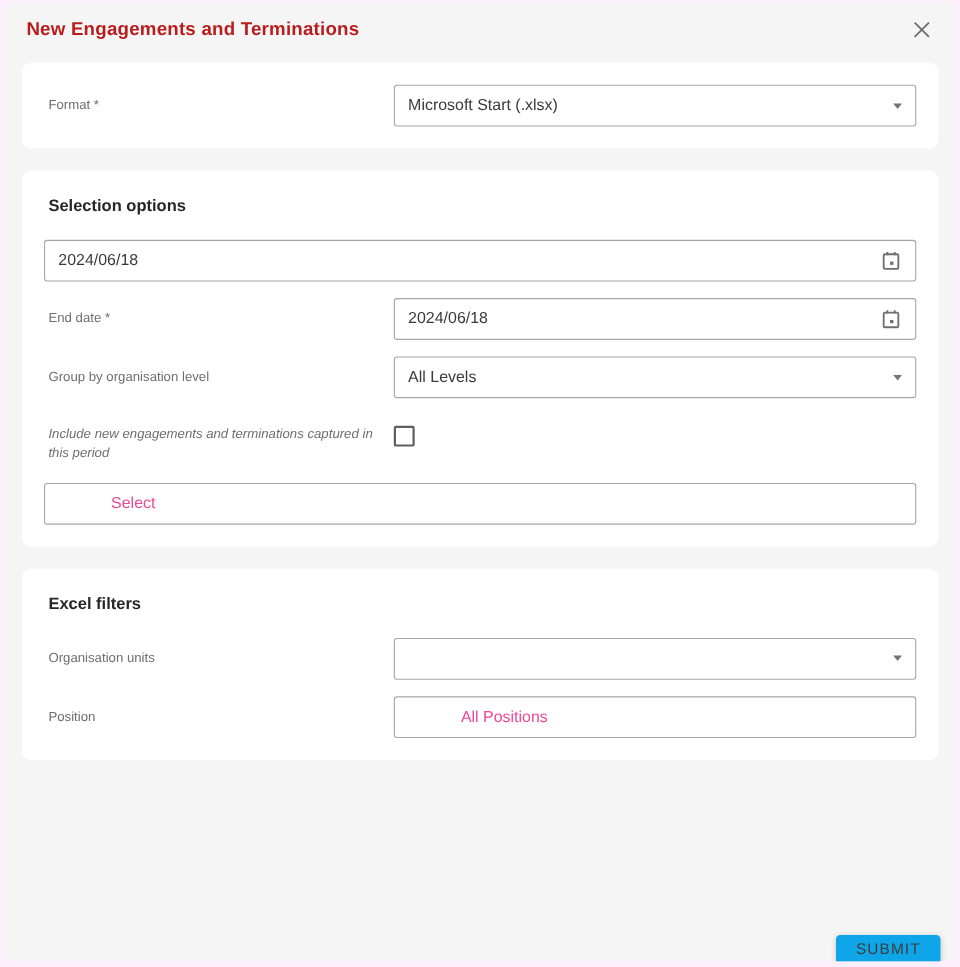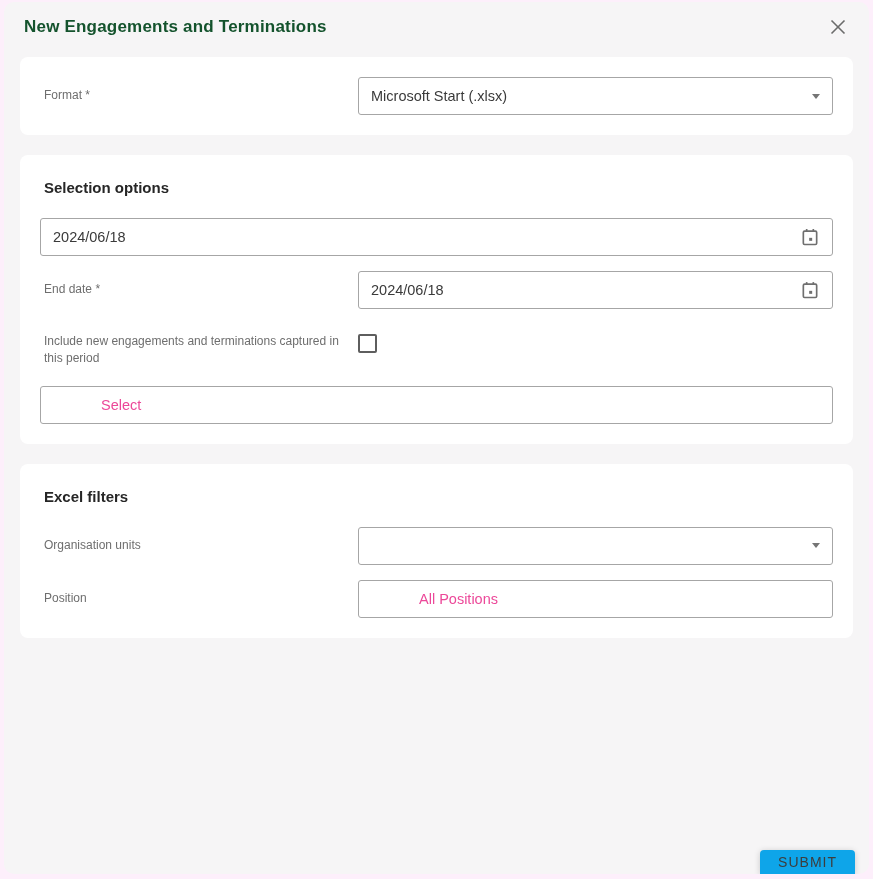--- a/index.html
+++ b/index.html
@@ -20,21 +20,21 @@
   .dialog-header {
     height:50px;
     display:flex;
     align-items:center;
     justify-content:space-between;
     padding:0 16px 0 20px;
   }
   .title {
     font-size:17px;
     font-weight:700;
-    color:#14532d;
+    color:#b91c1c;
     letter-spacing:0.2px;
   }
   .close-btn {
     background:none; border:none; cursor:pointer;
     width:30px; height:30px;
     display:flex; align-items:center; justify-content:center;
   }
   .card {
     background:#ffffff;
     border-radius:8px;
@@ -75,21 +75,21 @@
   .control .value { flex:1; white-space:nowrap; overflow:hidden; }
   .control .placeholder { color:#ec4899;margin-left:48px; }
   .caret {
     width:0; height:0;
     border-left:4.5px solid transparent;
     border-right:4.5px solid transparent;
     border-top:5.5px solid #757575;
     margin-left:8px;
   }
   .cal-icon { margin-left:8px; display:flex; }
-  .checkbox-row { align-items:flex-start; margin-top:24px !important; }
+  .checkbox-row { align-items:flex-start; margin-top:24px !important;font-style:italic; }
   .checkbox-row + .row { margin-top:18px !important; }
   .checkbox {
     width:19px; height:19px;
     border:2px solid #5e5e5e;
     border-radius:2px;
     background:#fff;
     margin-top:1px;
     cursor:pointer;
     flex:0 0 auto;
   }
@@ -161,20 +161,27 @@
           <svg width="20" height="20" viewBox="0 0 24 24" fill="none" stroke="#6f6f6f" stroke-width="2">
             <rect x="4" y="5" width="16" height="16" rx="1.5"></rect>
             <line x1="8" y1="2.5" x2="8" y2="6"></line>
             <line x1="16" y1="2.5" x2="16" y2="6"></line>
             <rect x="11" y="13" width="3.6" height="3.6" fill="#6f6f6f" stroke="none"></rect>
           </svg>
         </span>
       </div>
     </div>
 
+    <div class="row">
+      <div class="label">Group by organisation level</div>
+      <div class="control">
+        <span class="value">All Levels</span>
+        <span class="caret"></span>
+      </div>
+    </div>
 
     <div class="row checkbox-row">
       <div class="label">Include new engagements and terminations captured in this period</div>
       <div class="checkbox"></div>
     </div>
 
     <div class="row">
       <div class="control">
         <span class="value placeholder">Select</span>
       </div>

